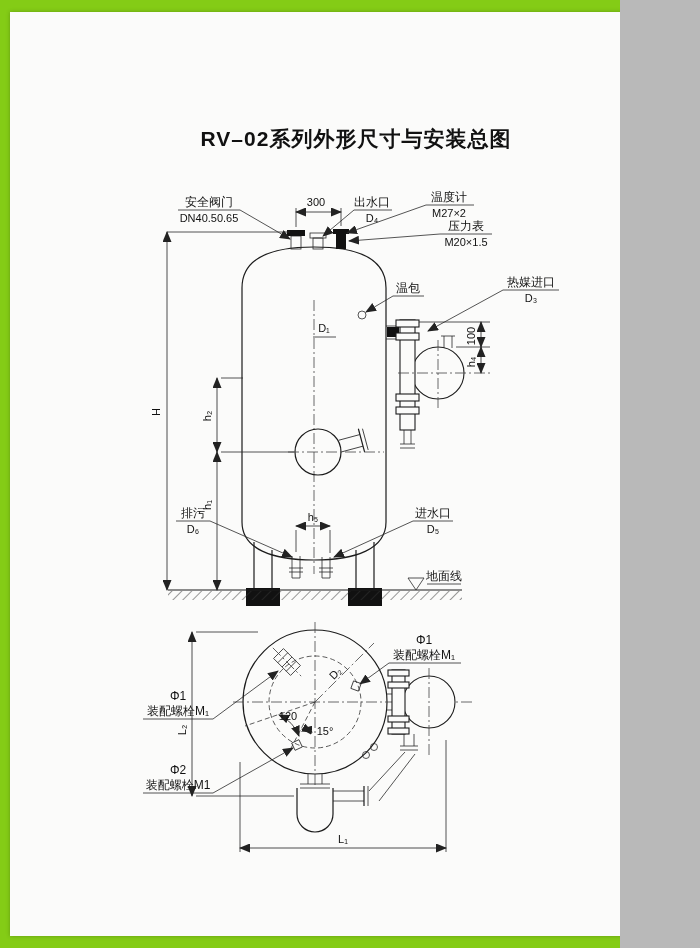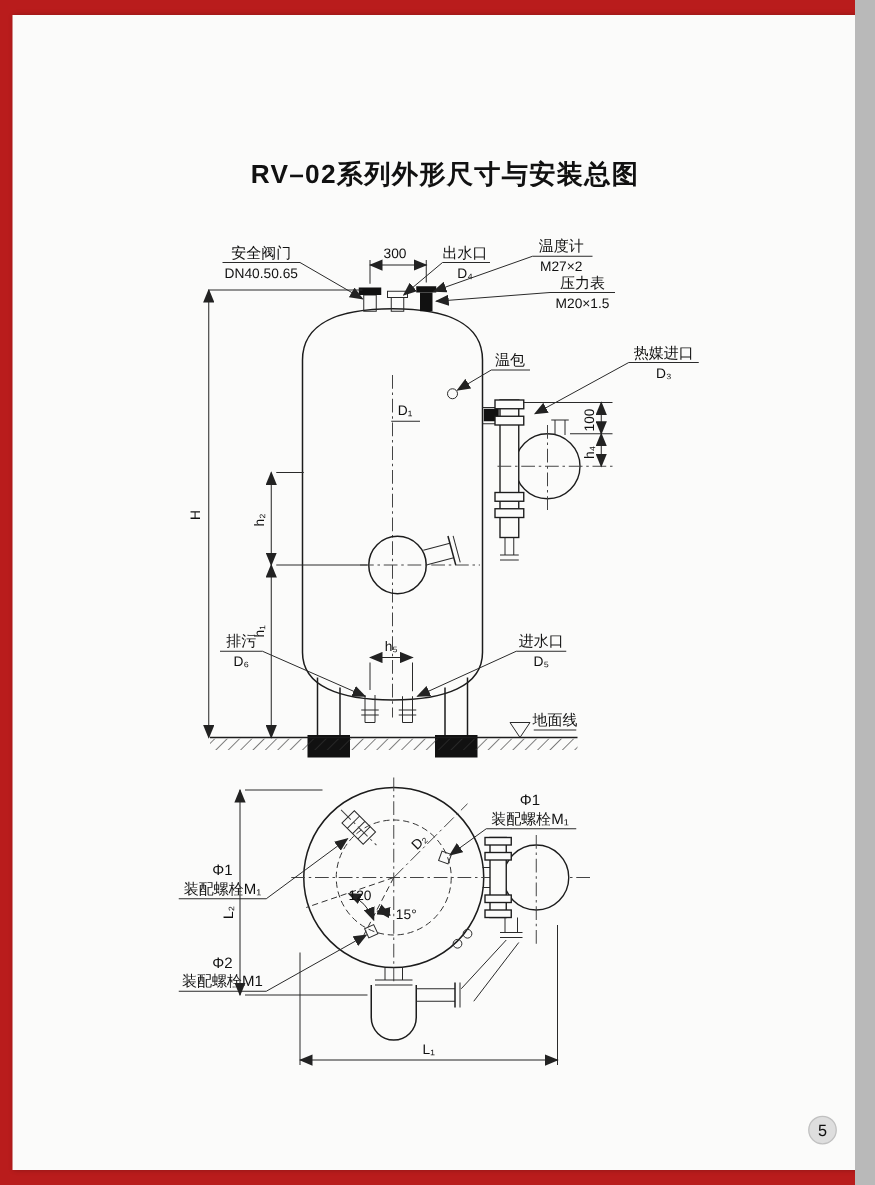--- a/index.html
+++ b/index.html
@@ -1,17 +1,17 @@
 <!DOCTYPE html>
 <html><head>
 <meta charset="utf-8">
 <style>
   html,body{margin:0;padding:0;}
   body{background:#b9b9b9;font-family:"Liberation Sans","DejaVu Sans",sans-serif;}
-  .page{position:relative;width:684px;height:948px;background:#b91c1c;overflow:hidden;}
+  .page{position:relative;width:620px;height:948px;background:#84cc16;overflow:hidden;}
   .paper{position:absolute;left:10px;top:12px;width:680px;height:924px;background:#fbfbfa;
          box-shadow:0 0 4px rgba(0,0,0,.25);}
   svg{position:absolute;left:0;top:0;}
   text{font-family:"Liberation Sans","DejaVu Sans",sans-serif;fill:#111;}
   .title{font-size:21px;font-weight:bold;letter-spacing:1px;}
   .lbl{font-size:12px;}
   .dim{font-size:11px;}
   .pg{font-size:13px;}
   .ln{stroke:#1c1c1c;stroke-width:1.2;fill:none;}
   .tn{stroke:#2a2a2a;stroke-width:0.8;fill:none;}

